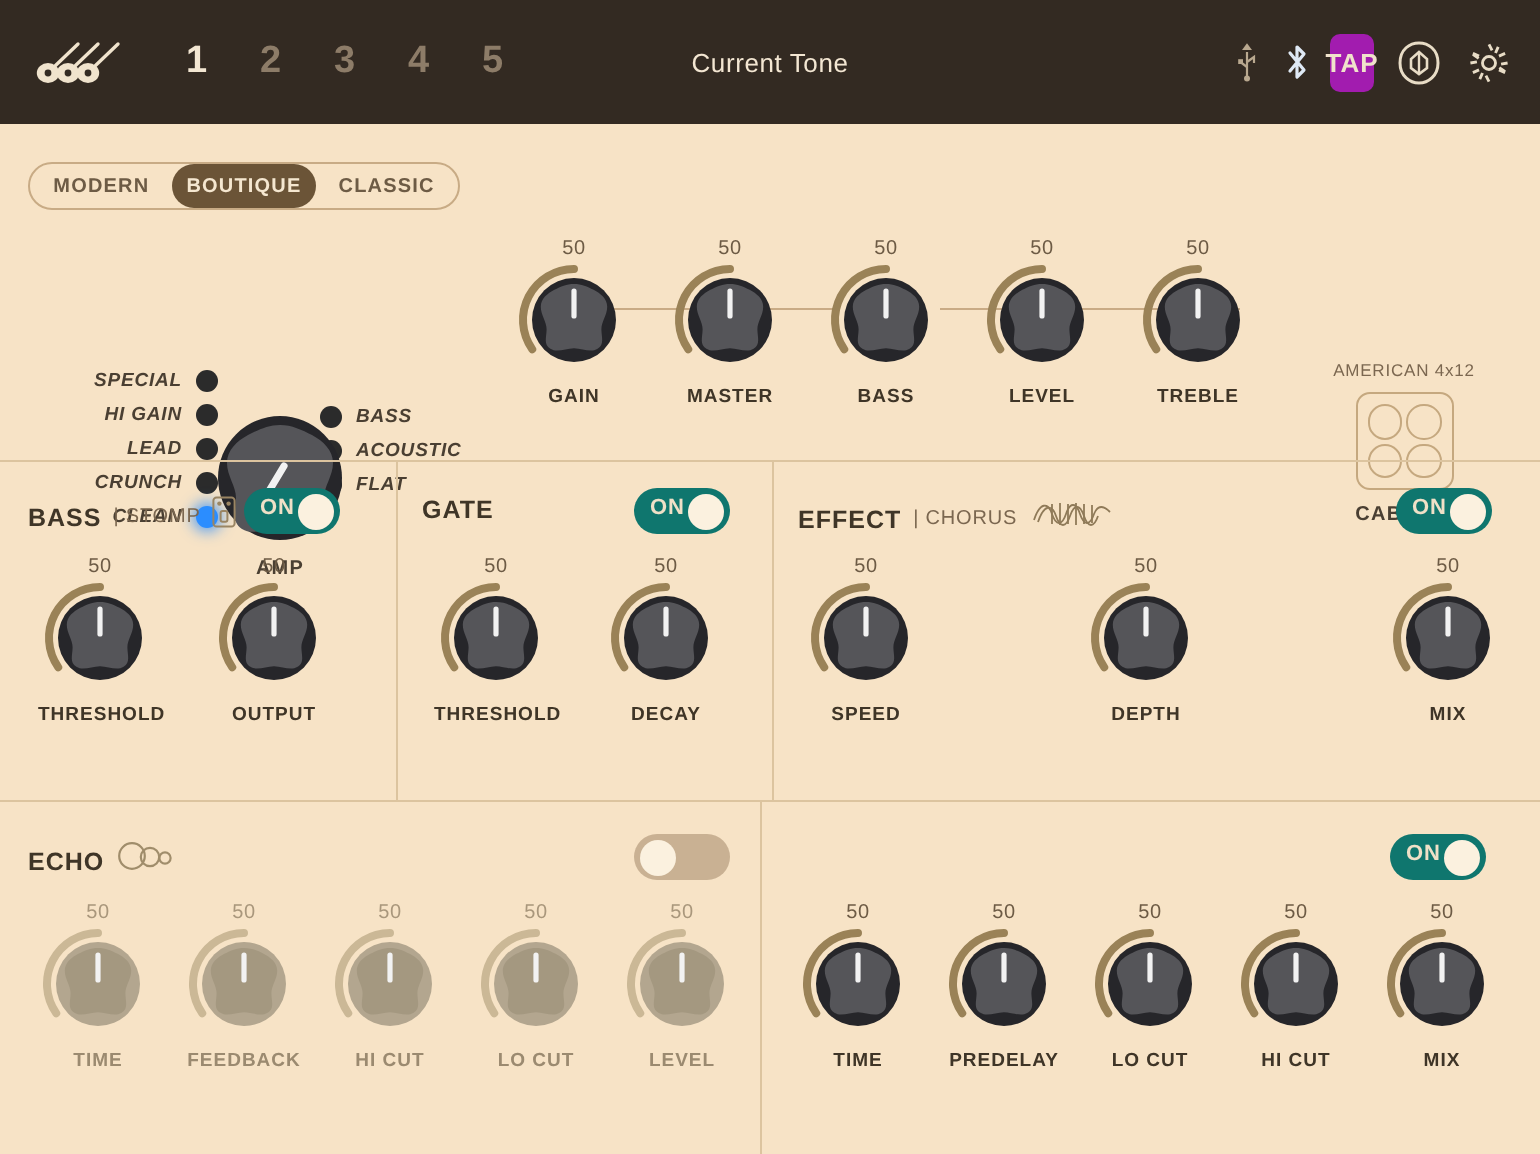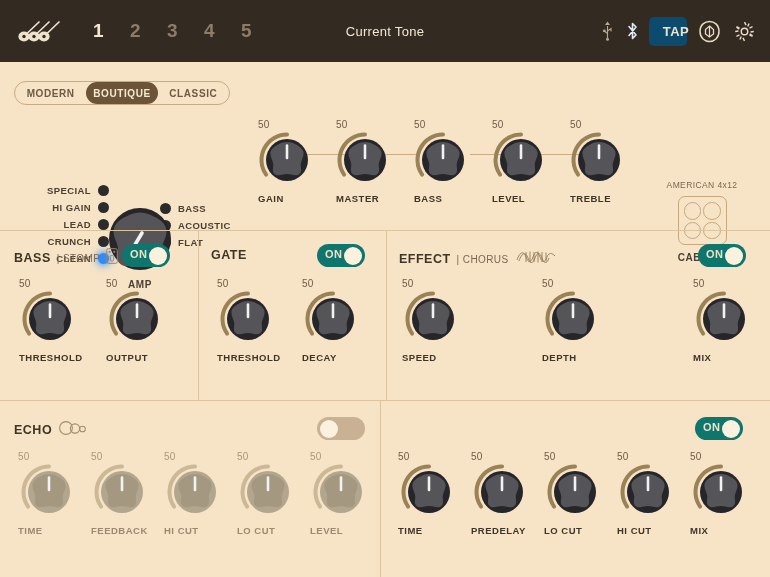--- a/index.html
+++ b/index.html
@@ -22,44 +22,44 @@
     width:37px;text-align:center;font-size:19px;font-weight:bold;color:#8d7c68;
     letter-spacing:0.5px;cursor:pointer;
   }
   .preset-num.active{color:#f3e6d2;}
   .tone-title{
     position:absolute;left:0;right:0;text-align:center;
     font-size:13px;font-weight:normal;color:#f3e6d2;letter-spacing:0.3px;pointer-events:none;
   }
   .topright{margin-left:auto;display:flex;align-items:center;gap:9px;margin-right:13px;z-index:2;}
   .tap-btn{
-    width:22px;height:29px;border-radius:5px;background:#0c4a6e;
+    width:22px;height:29px;border-radius:5px;background:#a21caf;
     display:flex;align-items:center;justify-content:center;
-    font-size:13px;font-weight:bold;color:#f0e2cb;letter-spacing:0.5px;cursor:pointer;padding-left:16px;
+    font-size:13px;font-weight:bold;color:#f0e2cb;letter-spacing:0.5px;cursor:pointer;
   }
   .ico-btn{width:26px;height:26px;display:flex;align-items:center;justify-content:center;cursor:pointer;}
   .ico-small{width:16px;height:22px;display:flex;align-items:center;justify-content:center;}
 
   
   .amp-row{position:absolute;left:0;top:62px;width:770px;height:168px;}
 
   .seg{
     position:absolute;left:14px;top:19px;width:216px;height:24px;
     border:1px solid #c8ab85;border-radius:12px;display:flex;overflow:hidden;box-sizing:border-box;
   }
   .seg-item{
     flex:1;display:flex;align-items:center;justify-content:center;
     font-size:10px;font-weight:bold;color:#6d5b45;letter-spacing:0.6px;cursor:pointer;
   }
   .seg-item.active{background:#6b5437;color:#f5e7d0;border-radius:11px;text-align:center;}
 
   .led-col{position:absolute;font-size:9.5px;font-weight:bold;color:#4a3f32;letter-spacing:0.4px;}
   .led-left{left:14px;top:120px;width:95px;}
   .led-right{left:160px;top:138px;width:90px;}
-  .led-row{display:flex;align-items:center;height:17px;}
+  .led-row{display:flex;align-items:center;height:17px;font-style:italic;}
   .led-row.r{justify-content:flex-start;}
   .led-row.l{justify-content:flex-end;}
   .led{width:11px;height:11px;border-radius:50%;background:#2b2b2b;flex:none;}
   .led.on{background:#2b8dff;box-shadow:0 0 7px 2px rgba(42,140,255,.75);}
   .led-row.l .led{margin-left:7px;}
   .led-row.r .led{margin-right:7px;}
 
   .ampknob-wrap{position:absolute;left:104px;top:141px;text-align:center;}
   .amp-lbl{font-size:10px;font-weight:bold;color:#4a3f32;letter-spacing:0.6px;margin-top:4px;}
 
@@ -93,21 +93,21 @@
   .toggle.off{background:#c9b193;}
   .toggle .knob{
     position:absolute;top:2.5px;width:18px;height:18px;border-radius:50%;background:#fbf1df;
   }
   .toggle.on .knob{right:3px;}
   .toggle.off .knob{left:3px;}
   .toggle .onlabel{
     position:absolute;left:8px;top:4px;font-size:11px;font-weight:bold;color:#efe0c7;letter-spacing:0.5px;
   }
 
-  .knobwrap{position:absolute;text-align:left;}
+  .knobwrap{position:absolute;text-align:center;}
   .knobval{font-size:10px;color:#6d5b45;margin-bottom:2px;letter-spacing:0.3px;}
   .knobval.dim{color:#a9977c;}
   .knoblbl{font-size:9.5px;font-weight:bold;color:#3f3527;letter-spacing:0.5px;margin-top:5px;white-space:nowrap;}
   .knoblbl.dim{color:#9b8a70;}
   .knobsvg{display:block;margin:0 auto;cursor:pointer;}
 </style>
 </head>
 <body>
 
 <div id="app">

